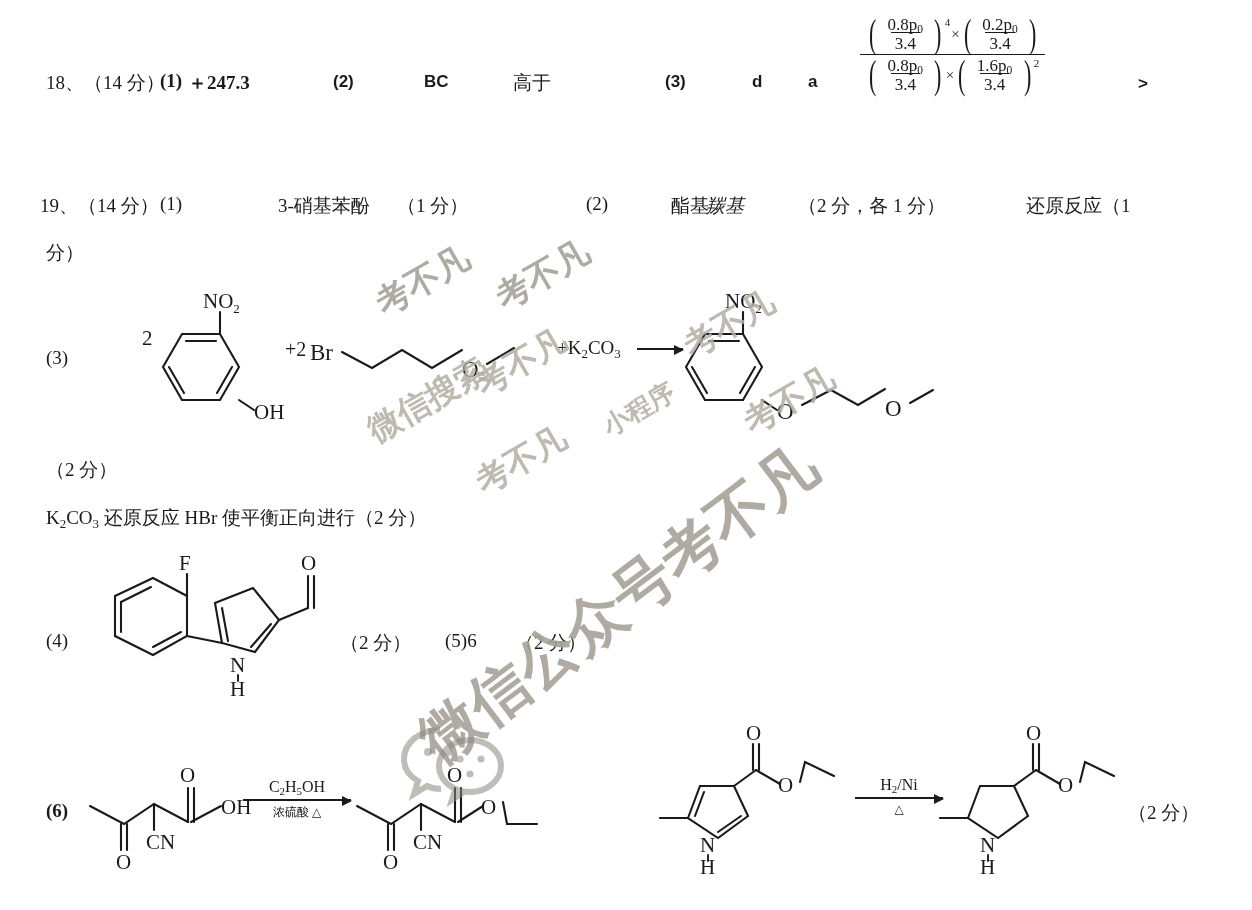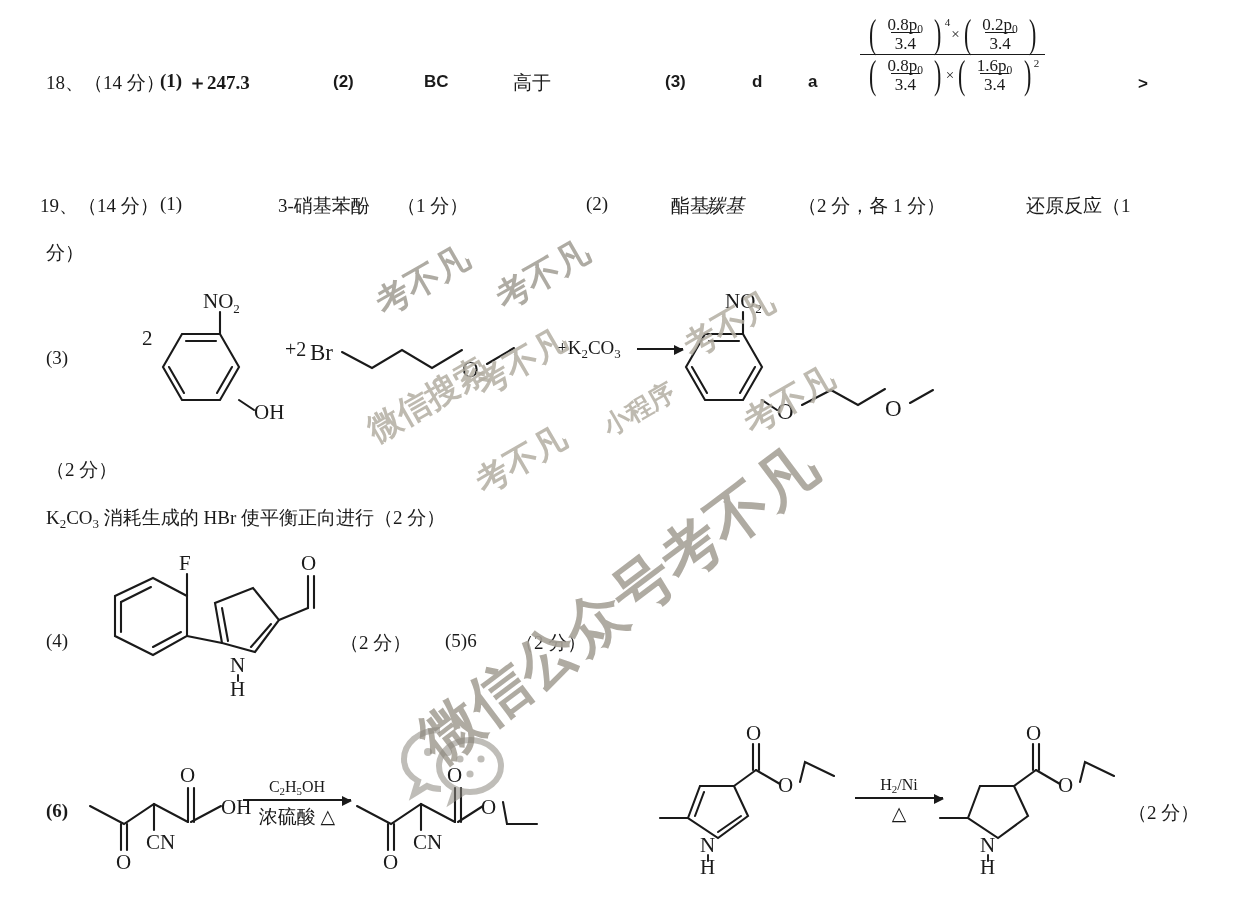--- a/index.html
+++ b/index.html
@@ -40,21 +40,21 @@
   .atom{font-family:"Liberation Serif","DejaVu Serif",serif;font-size:21px;fill:#1a1a1a;}
   .atom-sub{font-size:13px;}
 
   
   .arrowwrap{position:absolute;text-align:center;}
   .arrowline{position:relative;height:0;border-top:2px solid #1a1a1a;}
   .arrowhead{position:absolute;right:-1px;top:-5px;width:0;height:0;
              border-left:10px solid #1a1a1a;border-top:5px solid transparent;
              border-bottom:5px solid transparent;}
   .above{font-size:16px;white-space:nowrap;margin-bottom:2px;}
-  .below{font-size:19px;white-space:nowrap;margin-top:3px;}
+  .below{font-size:12px;white-space:nowrap;margin-top:3px;}
 
   
   .wm{position:absolute;white-space:nowrap;font-weight:bold;
       font-family:"DejaVu Sans","Liberation Sans",sans-serif;
       color:#9b978d;opacity:.80;pointer-events:none;
       -webkit-text-stroke:0px;}
   .wm-lite{color:#b3aea3;opacity:.85;}
   .wm-big{color:#a7a299;opacity:.9;}
   #wechat-logo{position:absolute;left:398px;top:722px;
       opacity:.55;pointer-events:none;}
@@ -176,21 +176,21 @@
       <text class="atom" x="112" y="127" style="font-size:23px;">O</text>
       <polyline class="bond" points="137,113 166,98 193,113 220,97"></polyline>
       <text class="atom" x="220" y="124" style="font-size:23px;">O</text>
       <line class="bond" x1="245" y1="111" x2="268" y2="98"></line>
     </svg>
   </div>
 
 
   <span class="txt serif f18" style="left:46px;top:457px;">（2 分）</span>
 
-  <span class="txt serif f18" style="left:46px;top:505px;">K<sub>2</sub>CO<sub>3</sub> <span>消耗生成的 HBr 使平衡正向进行</span><span>（2 分）</span></span>
+  <span class="txt serif f18" style="left:46px;top:505px;">K<sub>2</sub>CO<sub>3</sub> <span>还原反应 HBr 使平衡正向进行</span><span>（2 分）</span></span>
 
   <span class="txt serif f18" style="left:46px;top:630px;">(4)</span>
 
   <div class="struct" style="left:75px;top:548px;">
     <svg width="260" height="170" viewBox="0 0 260 170">
 
       <polygon class="bond" points="40,48 78,30 112,48 112,88 78,107 40,88"></polygon>
       <line class="bond" x1="46" y1="54" x2="76" y2="39"></line>
       <line class="bond" x1="46" y1="84" x2="46" y2="54"></line>
       <line class="bond" x1="78" y1="99" x2="106" y2="84"></line>

